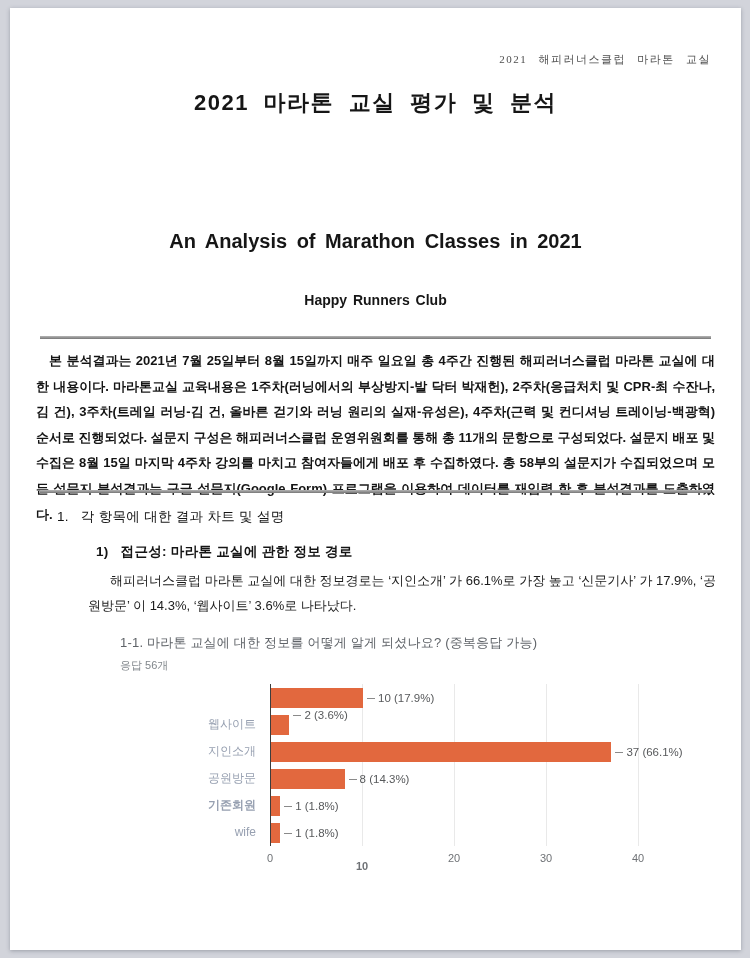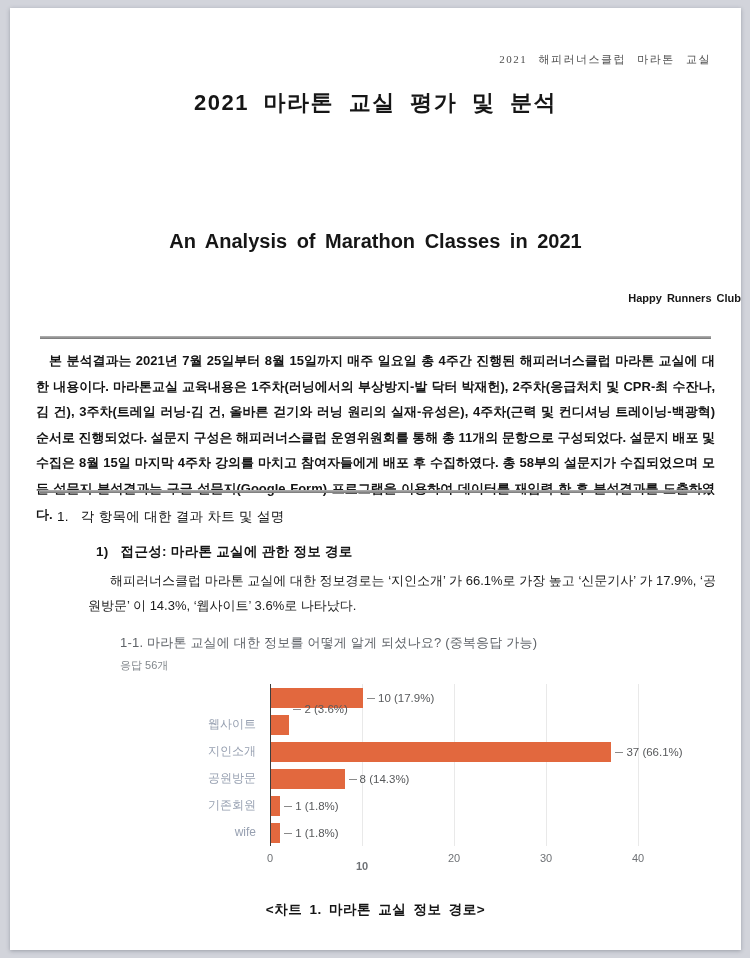--- a/index.html
+++ b/index.html
@@ -29,22 +29,22 @@
   }
   .org-ko{
     top:150px;left:0;width:100%;text-align:center;
     font-size:16px;font-weight:700;color:#161616;letter-spacing:.5px;
   }
   .title-en{
     top:222px;left:0;width:100%;text-align:center;margin:0;
     font-size:20px;font-weight:700;color:#161616;word-spacing:4px;
   }
   .org-en{
-    top:284px;left:0;width:100%;text-align:right;
-    font-size:11px;font-weight:700;color:#161616;word-spacing:2px;
+    top:284px;left:0;width:100%;text-align:center;
+    font-size:14px;font-weight:700;color:#161616;word-spacing:2px;
   }
   .rule{
     left:30px;width:671px;height:3px;
     background:linear-gradient(#b5b5b5,#777777);
   }
   .rule-top{top:328px;}
   .rule-bottom{top:482px;}
   .abstract{
     top:340px;left:26px;width:679px;margin:0;
     font-size:13px;line-height:25.6px;font-weight:700;color:#141414;
@@ -142,30 +142,29 @@
       <div class="gridline" style="left: 334px; height: 162px;"></div>
       <div class="tick" style="left: 319px; top: 168px;">20</div>
       <div class="gridline" style="left: 426px; height: 162px;"></div>
       <div class="tick" style="left: 411px; top: 168px;">30</div>
       <div class="gridline" style="left: 518px; height: 162px;"></div>
       <div class="tick" style="left: 503px; top: 168px;">40</div>
       <div class="bar" style="left: 151px; top: 3.5px; width: 92px; background: rgb(226, 104, 62);"></div>
       <div class="val" style="left: 247px; top: 3.5px;">10 (17.9%)</div>
       <div class="cat" style="top: 27px;">웹사이트</div>
       <div class="bar" style="left: 151px; top: 30.5px; width: 18.4px; background: rgb(226, 104, 62);"></div>
-      <div class="val" style="left: 173.4px; top: 15px;">2 (3.6%)</div>
+      <div class="val" style="left: 173.4px; top: 21px;">2 (3.6%)</div>
       <div class="cat" style="top: 54px;">지인소개</div>
       <div class="bar" style="left: 151px; top: 57.5px; width: 340.4px; background: rgb(226, 104, 62);"></div>
       <div class="val" style="left: 495.4px; top: 57.5px;">37 (66.1%)</div>
       <div class="cat" style="top: 81px;">공원방문</div>
       <div class="bar" style="left: 151px; top: 84.5px; width: 73.6px; background: rgb(226, 104, 62);"></div>
       <div class="val" style="left: 228.6px; top: 84.5px;">8 (14.3%)</div>
-      <div class="cat" style="top: 108px;">기존회원</div>
+      <div class="cat" style="top: 108px; font-weight: bold;">기존회원</div>
       <div class="bar" style="left: 151px; top: 111.5px; width: 9.2px; background: rgb(226, 104, 62);"></div>
       <div class="val" style="left: 164.2px; top: 111.5px;">1 (1.8%)</div>
       <div class="cat" style="top: 135px;">wife</div>
       <div class="bar" style="left: 151px; top: 138.5px; width: 9.2px; background: rgb(226, 104, 62);"></div>
       <div class="val" style="left: 164.2px; top: 138.5px;">1 (1.8%)</div>
     </div>
 
-  <div class="caption">&lt;차트 1. 마라톤 교실 정보 경로&gt;</div>
 
 </div>
 
 </body></html>

